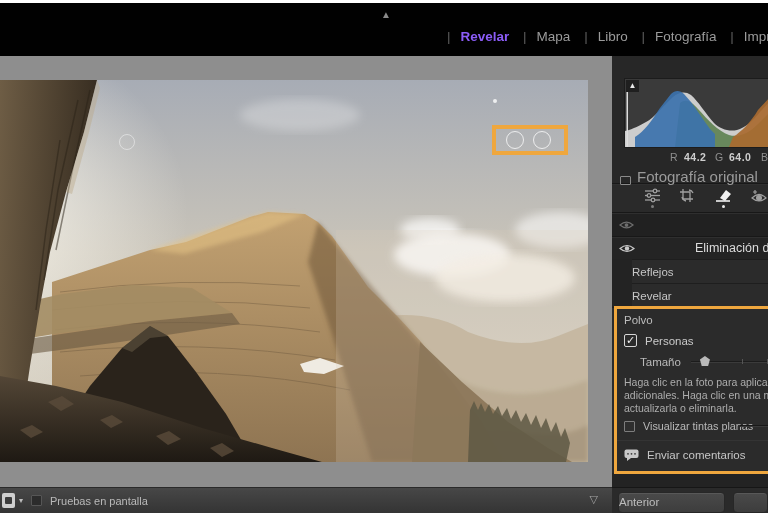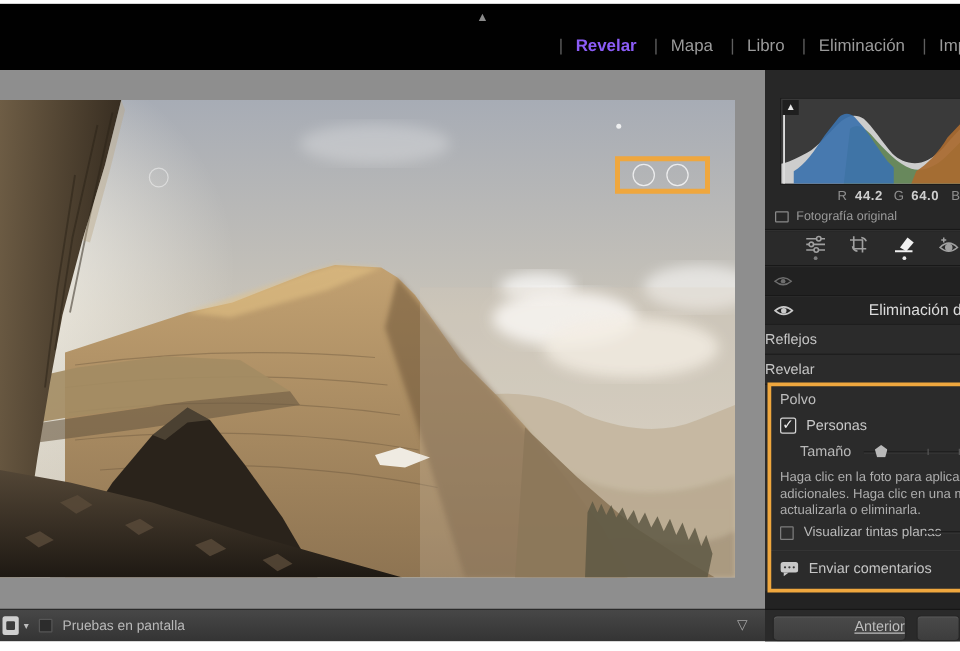--- a/index.html
+++ b/index.html
@@ -36,36 +36,36 @@
   
   .panel { position:absolute; left:612px; top:53px; width:156px; height:460px; background:#232323; overflow:hidden; }
   .panel .divider { height:2px; background:#181818; border-bottom:1px solid #2f2f2f; }
 
   .histo-module { position:relative; height:127px; background:#272727; }
   .histo-box { position:absolute; left:12px; top:22px; width:150px; height:70px; background:#3a3a3a; border:1px solid #1c1c1c; }
   .clip-tri { position:absolute; left:1px; top:1px; width:13px; height:12px; background:#1f1f1f;
               color:#e8e8e8; font-size:8px; line-height:12px; text-align:center; cursor:pointer; }
   .rgb-row { position:absolute; left:0; top:95px; width:156px; font-size:10.5px; color:#8f8f8f; white-space:nowrap; }
   .rgb-row b { color:#cfcfcf; font-weight:700; letter-spacing:.5px; }
-  .orig-row { position:absolute; left:8px; top:112px; display:flex; align-items:center; color:#9a9a9a; font-size:10px; }
+  .orig-row { position:absolute; left:8px; top:112px; display:flex; align-items:flex-end; color:#9a9a9a; font-size:15px; }
   .cb-empty { width:11px; height:9px; border:1px solid #8a8a8a; border-radius:1px; margin-right:6px; background:transparent; }
 
   .toolstrip { height:27px; background:#2a2a2a; display:flex; align-items:flex-start; justify-content:flex-start;
                padding-left:32px; gap:18px; position:relative; }
   .tool { position:relative; width:18px; height:26px; display:flex; flex-direction:column; align-items:center; cursor:pointer; }
   .tool svg { margin-top:3px; }
   .tool .dot { width:3px; height:3px; border-radius:50%; background:#7e7e7e; margin-top:2px; }
   .tool.selected .dot { background:#e8e8e8; }
 
   .eye-row { height:22px; background:#212121; display:flex; align-items:center; padding-left:7px; }
   .removal-header { position:relative; height:21px; background:#242424; display:flex; align-items:center; padding-left:7px; }
   .removal-title { position:absolute; left:83px; top:3px; font-size:12.5px; color:#dcdcdc; white-space:nowrap; }
 
   .prow { height:24px; background:#2b2b2b; display:flex; align-items:center; padding-left:0;
-          color:#c6c6c6; font-size:11.5px; border-top:1px solid #1e1e1e; cursor:pointer; }
+          color:#c6c6c6; font-size:11.5px; border-top:1px solid #1e1e1e; cursor:pointer;margin-left:20px; }
 
   .dust-section { position:relative; height:166px; background:#2b2b2b; border-top:1px solid #1e1e1e;
                   color:#c9c9c9; font-size:11.5px; }
   .dust-title { position:absolute; left:12px; top:6px; color:#bdbdbd; }
   .apply-row { position:absolute; left:12px; top:26px; display:flex; align-items:center; cursor:pointer; }
   .cb-checked { width:13px; height:13px; border:1.5px solid #d6d6d6; border-radius:2px; background:#2b2b2b;
                 color:#f2f2f2; font-size:11px; line-height:11px; text-align:center; margin-right:8px; }
   .size-row { position:absolute; left:28px; top:48px; width:144px; display:flex; align-items:center; color:#b9b9b9; }
   .slider-track { position:relative; height:2px; background:#1c1c1c; border-bottom:1px solid #3b3b3b; flex:1; margin-left:10px; }
   .slider-thumb { position:absolute; top:-5px; width:10px; height:10px; background:#b9b9b9;
@@ -78,40 +78,40 @@
   .viz-slider { position:absolute; left:128px; top:117px; width:40px; height:2px; background:#191919; border-bottom:1px solid #3a3a3a; }
   .dust-div { position:absolute; left:4px; right:0; top:132px; height:1px; background:#1f1f1f; border-bottom:1px solid #343434; }
   .feedback-row { position:absolute; left:12px; top:141px; display:flex; align-items:center; gap:8px; color:#c6c6c6; cursor:pointer; }
 
   .anno-box-panel { position:absolute; left:2px; top:250px; width:160px; height:168px;
                     border:3px solid #efa73e; pointer-events:none; z-index:5; }
 
   .panel-footer { position:absolute; left:0; top:431px; width:156px; height:29px; background:#2a2a2a;
                   border-top:1px solid #161616; display:flex; align-items:center; }
   .btn { height:21px; background:linear-gradient(#4a4a4a,#3d3d3d); border:1px solid #272727; border-radius:4px;
-         color:#bdbdbd; font-size:11.5px; display:flex; align-items:center; justify-content:flex-end; cursor:pointer;
-         box-shadow:inset 0 1px 0 #585858;text-decoration:underline; }
+         color:#bdbdbd; font-size:11.5px; display:flex; align-items:center; justify-content:flex-start; cursor:pointer;
+         box-shadow:inset 0 1px 0 #585858; }
   .btn-prev { width:122px; margin-left:6px; }
   .btn-next { width:40px; margin-left:8px; }
 
   .gutter-strip { position:absolute; left:588px; top:53px; width:24px; height:431px; background:#8e8e8e; }
 </style>
 </head>
 <body>
 
 <div class="page">
   <div class="app">
 
     <div class="topbar">
       <div class="collapse-arrow">▲</div>
       <div class="modules">
         <span class="module-item active"><span>Revelar</span></span>
         <span class="module-item"><span>Mapa</span></span>
         <span class="module-item"><span>Libro</span></span>
-        <span class="module-item"><span>Eliminación</span></span>
+        <span class="module-item"><span>Fotografía</span></span>
         <span class="module-item"><span>Imprimir</span></span>
       </div>
     </div>
 
     <div class="photo-wrap">
       <svg width="588" height="382" viewBox="0 0 588 382">
         <defs>
           <linearGradient id="sky" x1="0" y1="0" x2="0" y2="1">
             <stop offset="0" stop-color="#a7acb5"></stop>
               <stop offset="0.45" stop-color="#c9c4b9"></stop>

